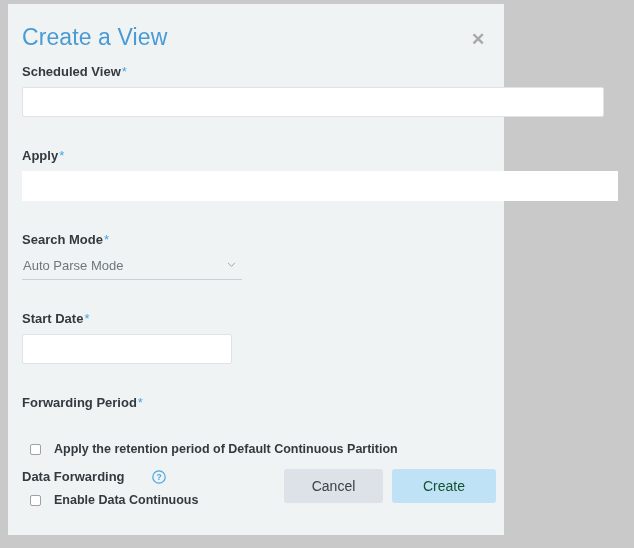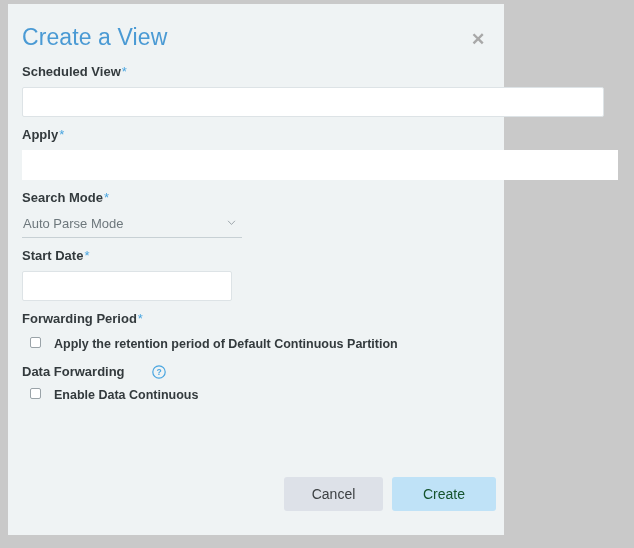--- a/index.html
+++ b/index.html
@@ -86,21 +86,21 @@
     outline: none;
     font-family: "Liberation Sans", sans-serif;
     font-size: 13px;
     color: #333a3d;
     padding: 0 8px;
   }
   .text-input.wide        { width: 582px; }
   .text-input.full-bleed  { width: 596px; border: none; border-radius: 0; }
   .text-input.short       { width: 210px; }
 
-  .field-group { margin-bottom: 10px; }
+  .field-group { margin-bottom: 31px; }
 
   
   .select-wrap {
     position: relative;
     width: 220px;
     height: 24px;
     border-bottom: 1px solid #c7d0d4;
   }
   .select-value {
     font-size: 13px;
@@ -125,21 +125,21 @@
   .unit-suffix {
     font-size: 13px;
     color: #333a3d;
     margin-left: 14px;
     white-space: nowrap;
   }
 
   
   .checkbox-row {
     display: flex;
-    align-items: flex-start;
+    align-items: center;
     margin: 0 0 0 8px;
   }
   .checkbox-box {
     box-sizing: border-box;
     width: 11px;
     height: 11px;
     border: 1px solid #9aa3a8;
     border-radius: 2px;
     background: #ffffff;
     flex: 0 0 auto;
@@ -172,21 +172,21 @@
     width: 14px;
     height: 14px;
     display: block;
     cursor: pointer;
   }
 
   
   #footer {
     position: absolute;
     left: 0;
-    bottom: 0;
+    bottom: 8px;
     width: 100%;
     height: 72px;
   }
   .btn {
     position: absolute;
     top: 14px;
     height: 34px;
     border: none;
     border-radius: 3px;
     font-family: "Liberation Sans", sans-serif;

